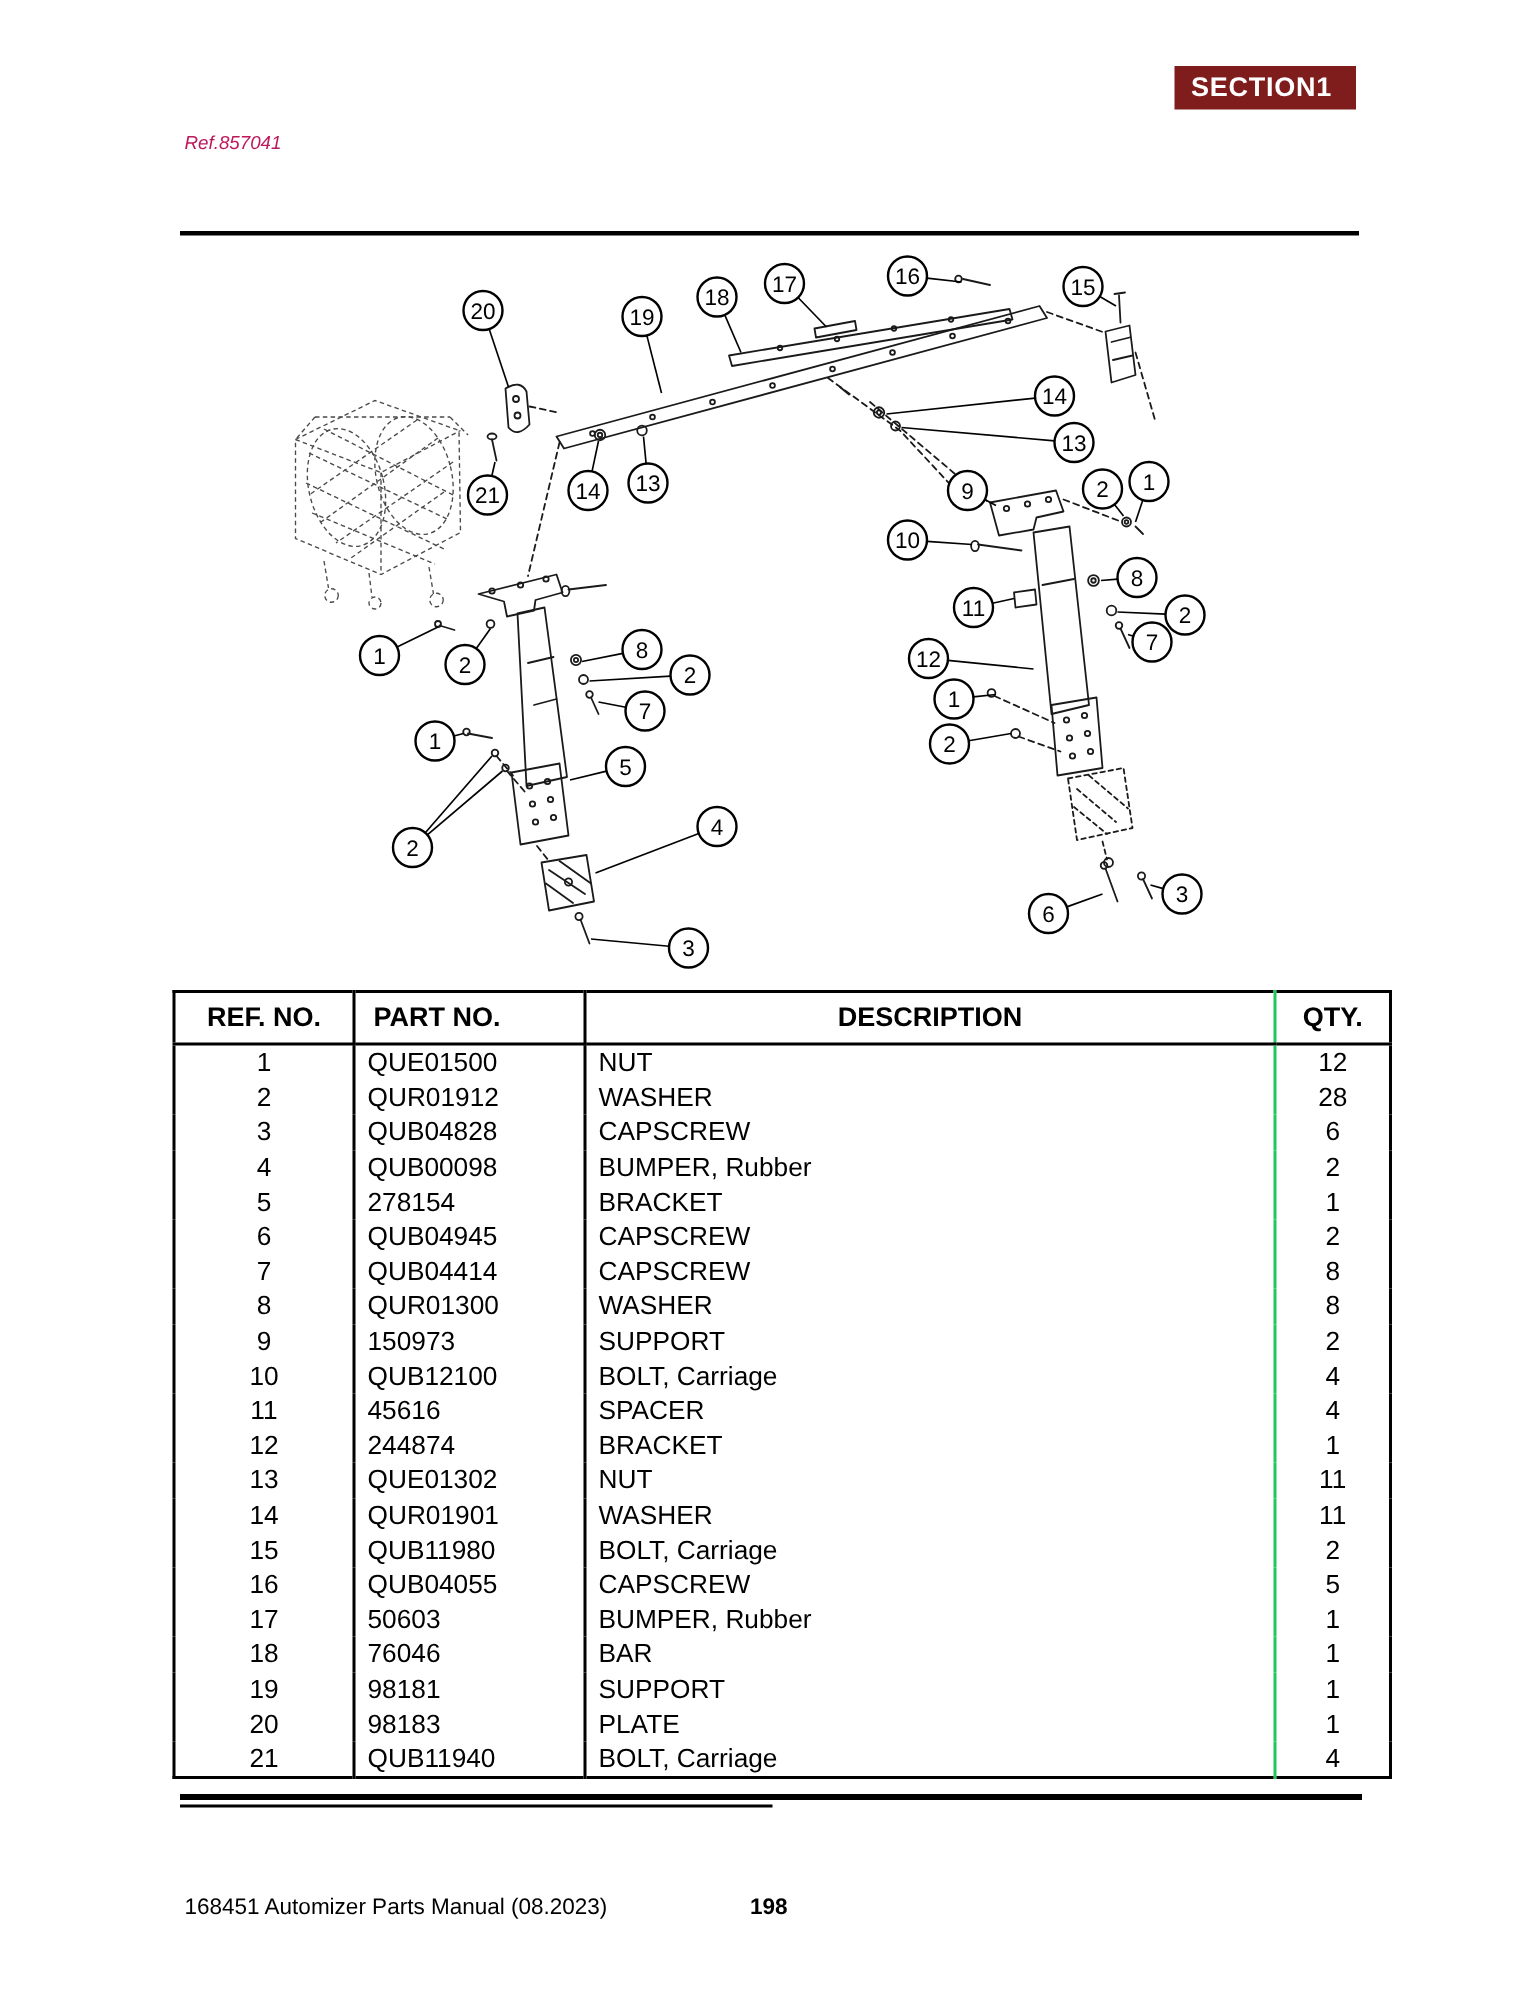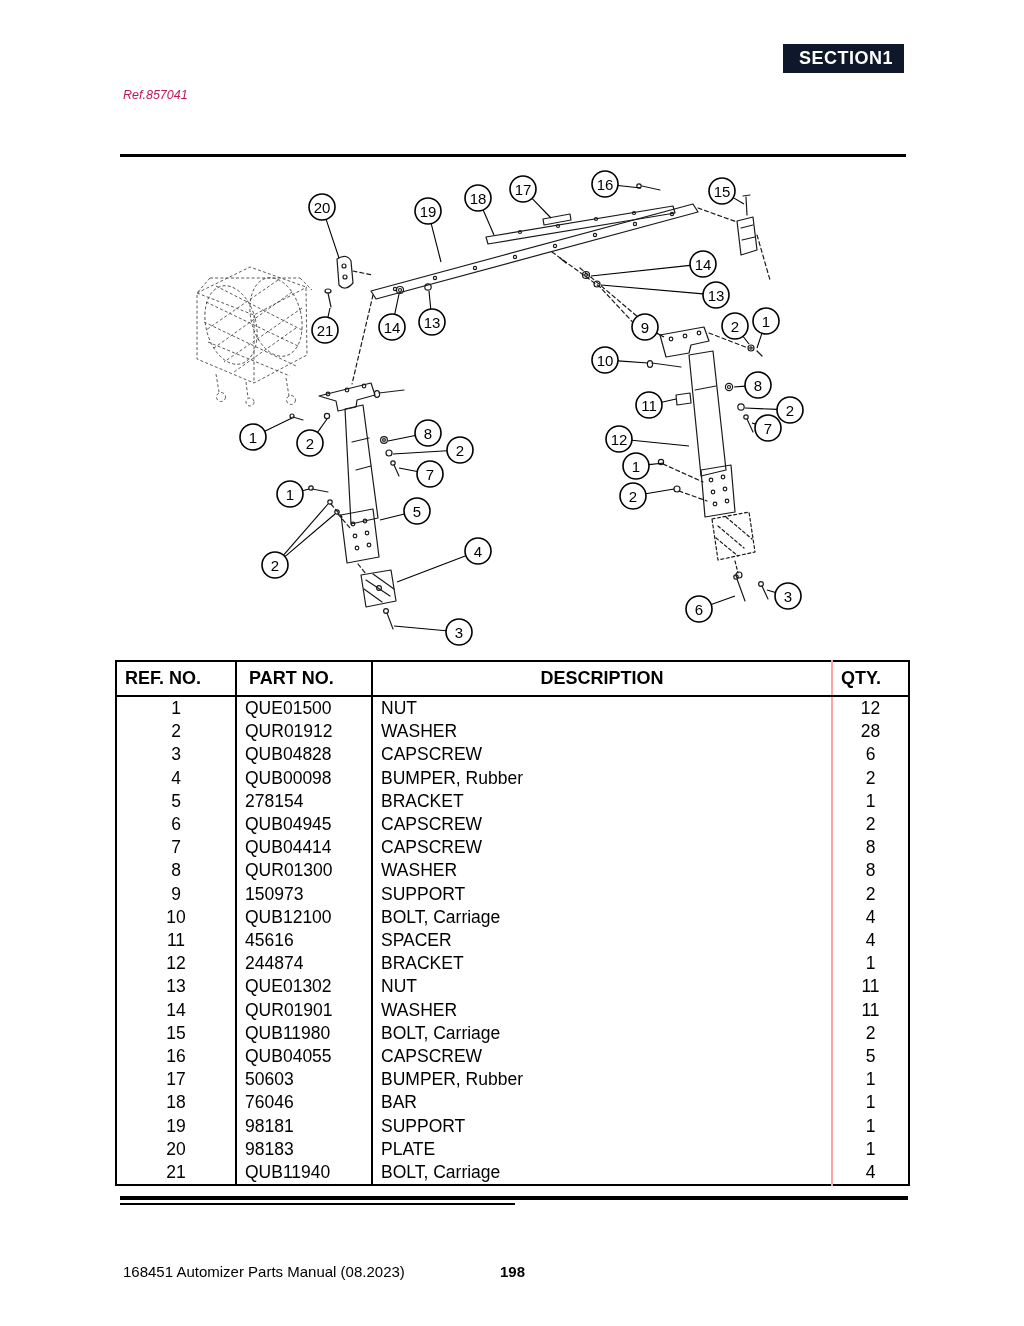--- a/index.html
+++ b/index.html
@@ -5,22 +5,22 @@
   * { margin:0; padding:0; box-sizing:border-box; }
   html,body { background:#ffffff; }
   body {
     width:1024px; height:1326px; position:relative; overflow:hidden;
     font-family:"Liberation Sans", sans-serif; color:#000;
   }
   .page { position:absolute; inset:0; }
 
   .section-badge {
     position:absolute; left:783px; top:44px; width:121px; height:29px;
-    background:#0f172a; color:#fff; font-weight:bold; font-size:18px;
-    display:flex; align-items:center; justify-content:flex-end;
+    background:#7f1d1d; color:#fff; font-weight:bold; font-size:18px;
+    display:flex; align-items:center; justify-content:flex-start;
     padding:0 11px; letter-spacing:0.5px;
   }
   .ref-label {
     position:absolute; left:123px; top:88px;
     font-style:italic; font-size:12.5px; color:#be185d;
   }
   .page-title {
     position:absolute; left:120px; top:110px; width:786px;
     text-align:right; font-size:29px; font-weight:bold; letter-spacing:0.3px;
     white-space:nowrap;
@@ -35,26 +35,26 @@
   .callout-circle { fill:#fff; stroke:#000; stroke-width:1.6; }
   .callout-label { font-family:"Liberation Sans", sans-serif; font-size:15px; text-anchor:middle; fill:#000; }
 
   table.parts-table {
     position:absolute; left:115px; top:660px; width:793px;
     border-collapse:collapse; border:2.5px solid #000;
     table-layout:fixed;
   }
   .parts-table th {
     border-bottom:2.5px solid #000; font-size:18px; font-weight:bold;
-    padding:6px 8px; text-align:left;
+    padding:6px 8px; text-align:center;
   }
   .parts-table td { font-size:17.5px; line-height:23.2px; padding:0 8px; }
   .col-ref  { width:120px; text-align:center; border-right:2px solid #000; }
-  .col-part { width:136px; text-align:left; padding-left:12px; border-right:2px solid #000; }
-  .col-desc { width:460px; text-align:left; border-right:2px solid #fca5a5; }
+  .col-part { width:154px; text-align:left; padding-left:12px; border-right:2px solid #000; }
+  .col-desc { width:460px; text-align:left; border-right:2px solid #22c55e; }
   .col-qty  { width:77px;  text-align:center; }
   th.col-part { text-align:left; padding-left:12px; }
   th.col-desc { text-align:center; }
 
   .rule-thick { position:absolute; left:120px; top:1196px; width:788px; height:3.5px; background:#000; }
   .rule-thin  { position:absolute; left:120px; top:1203px; width:395px; height:1.5px; background:#000; }
 
   .footer-left { position:absolute; left:123px; top:1263px; font-size:15px; }
   .footer-page { position:absolute; left:500px; top:1263px; font-size:15px;font-weight:bold; }
 </style>

